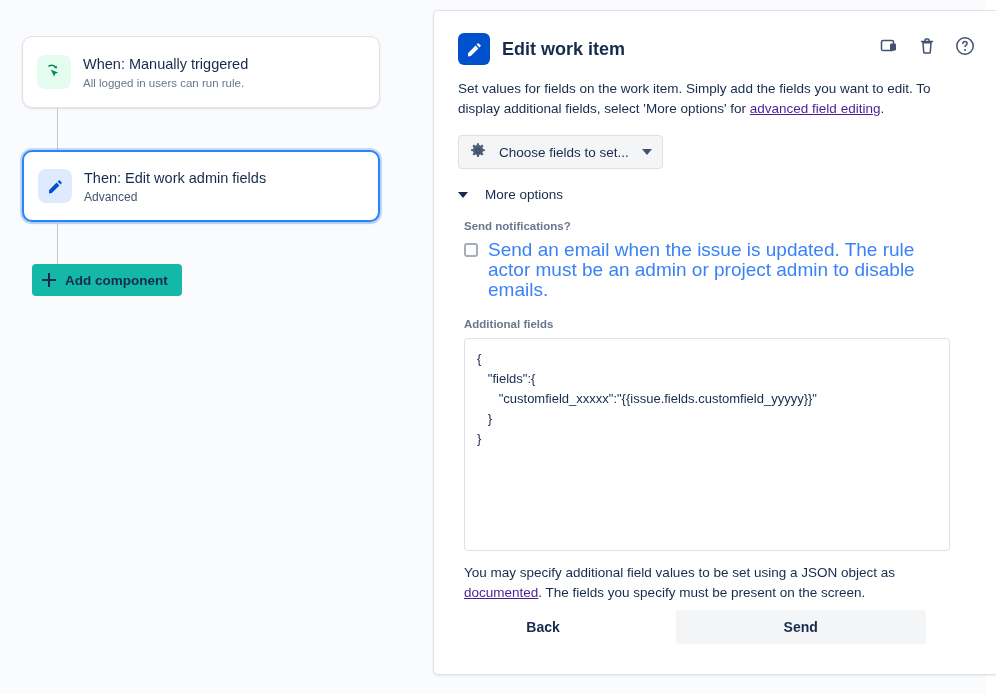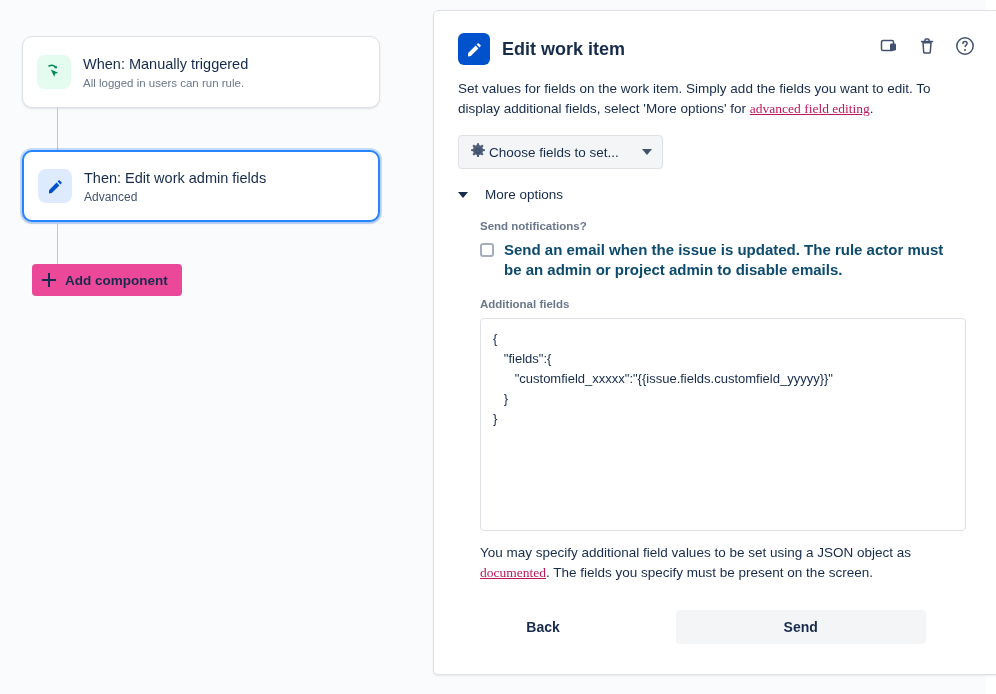--- a/index.html
+++ b/index.html
@@ -82,21 +82,21 @@
     background: #c1c7d0;
   }
   .connector.c1 { top: 108px; height: 42px; }
   .connector.c2 { top: 222px; height: 44px; }
 
   .add-component {
     position: absolute;
     left: 32px; top: 264px;
     height: 32px;
     padding: 0 14px 0 10px;
-    background: #ec4899;
+    background: #14b8a6;
     border: none;
     border-radius: 4px;
     display: flex;
     align-items: center;
     gap: 9px;
     font-size: 13.5px;
     font-weight: bold;
     color: #172b4d;
     cursor: pointer;
     font-family: "Liberation Sans", sans-serif;
@@ -159,35 +159,34 @@
     border-radius: 3px;
   }
   .desc {
     margin-top: 14px;
     font-size: 13.5px;
     line-height: 20px;
     color: #172b4d;
     max-width: 500px;
   }
   a.link {
-    color: #be185d;
+    color: #4c1d95;
     text-decoration: underline;
-    font-family: Liberation Serif, serif;
   }
   .choose-fields {
     margin-top: 16px;
     height: 34px;
     width: 205px;
     background: #f4f5f7;
     border: 1px solid #dfe1e6;
     border-radius: 4px;
     display: flex;
     align-items: center;
     padding: 0 10px;
-    gap: 2px;
+    gap: 12px;
     cursor: pointer;
     font-size: 13.5px;
     color: #172b4d;
   }
   .chev-down {
     margin-left: auto;
     width: 0; height: 0;
     border-left: 5px solid transparent;
     border-right: 5px solid transparent;
     border-top: 6px solid #42526e;
@@ -201,21 +200,21 @@
     color: #172b4d;
     cursor: pointer;
   }
   .chev-sm {
     width: 0; height: 0;
     border-left: 5px solid transparent;
     border-right: 5px solid transparent;
     border-top: 6px solid #172b4d;
   }
   .section {
-    margin-left: 22px;
+    margin-left: 6px;
     margin-top: 18px;
   }
   .field-label {
     font-size: 11.5px;
     font-weight: bold;
     color: #6b778c;
     margin-bottom: 8px;
   }
   .checkbox-row {
     display: flex;
@@ -225,25 +224,24 @@
   .checkbox {
     width: 14px; height: 14px;
     border: 2px solid #a5adba;
     border-radius: 3px;
     background: #fff;
     margin-top: 3px;
     flex: 0 0 auto;
     cursor: pointer;
   }
   .checkbox-label {
-    font-size: 15px;
+    font-size: 19px;
     line-height: 20px;
-    color: #0c4a6e;
+    color: #3b82f6;
     max-width: 440px;
-    font-weight: bold;
   }
   .textarea {
     margin-top: 0;
     width: 486px;
     height: 213px;
     background: #ffffff;
     border: 1px solid #dfe1e6;
     border-radius: 4px;
     padding: 10px 12px;
     font-family: "Liberation Sans", sans-serif;

